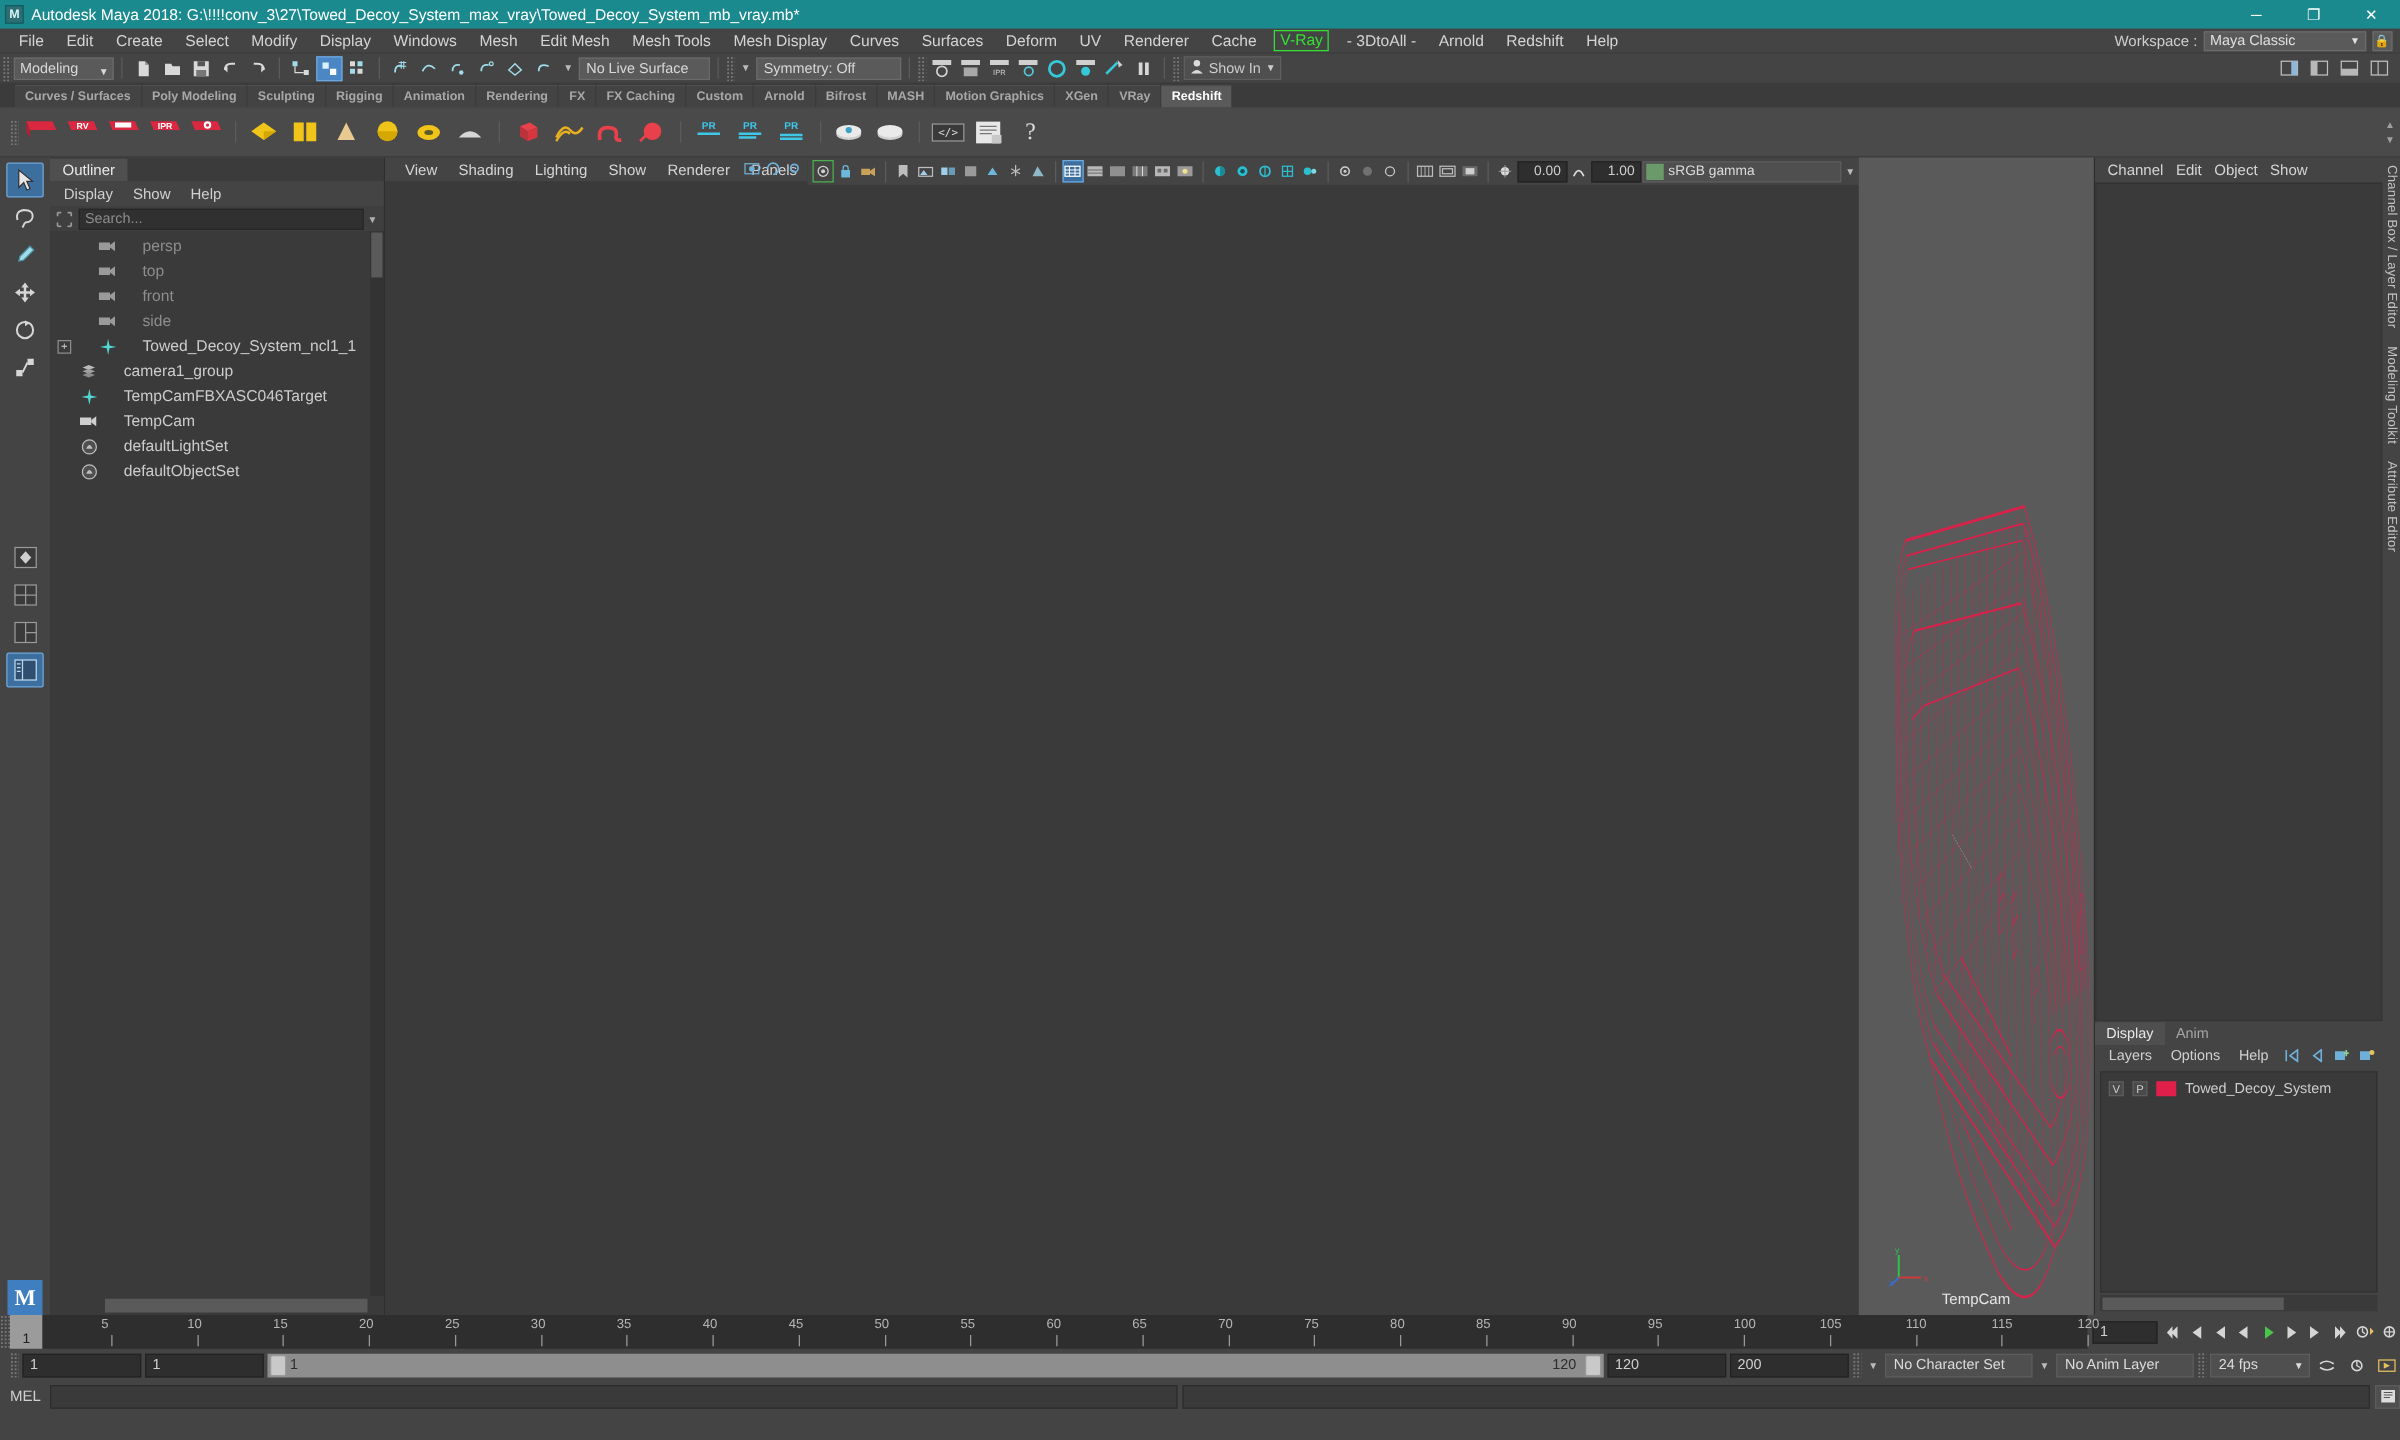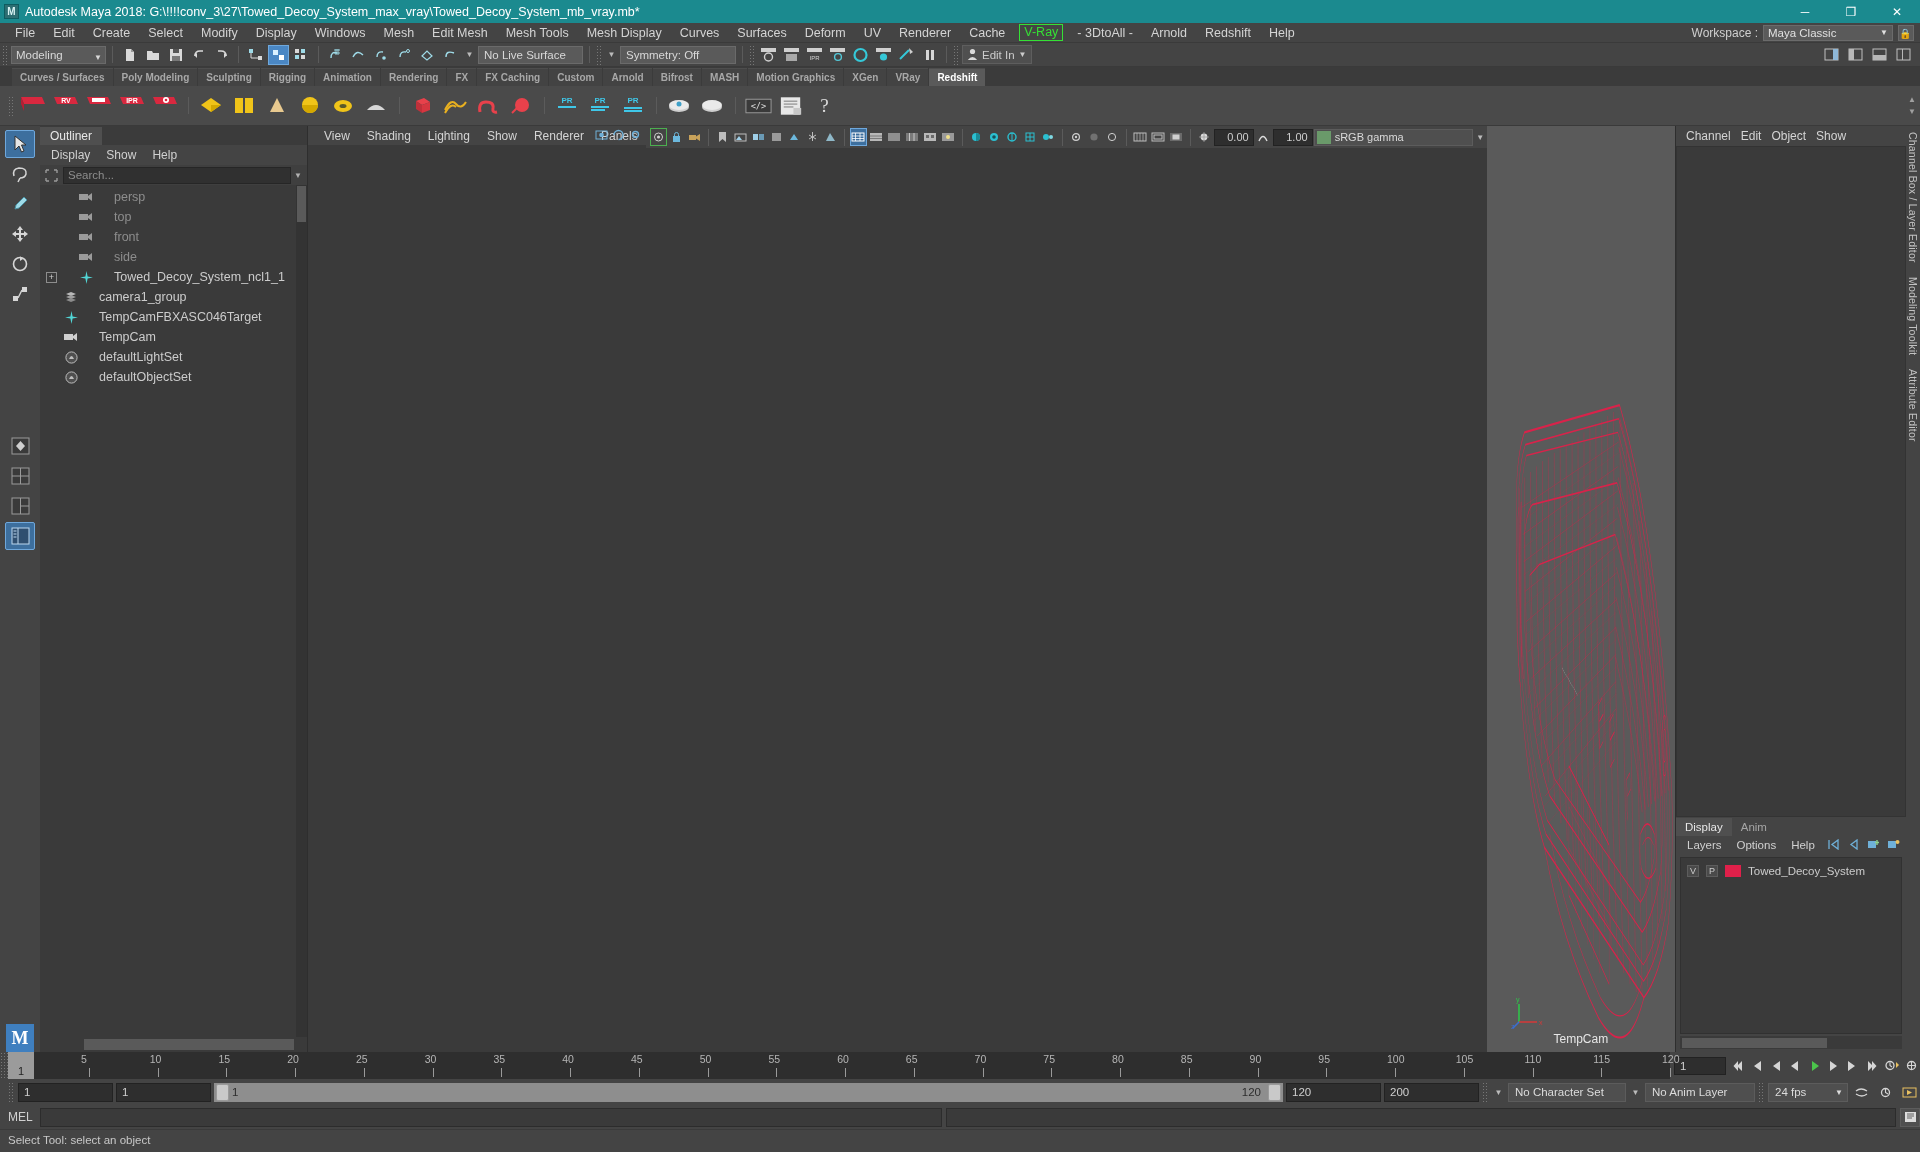--- a/index.html
+++ b/index.html
@@ -35,21 +35,21 @@
   .ws-lock { width:16px; height:16px; background:#5a5a5a; border:1px solid #6b6b6b;
              display:flex; align-items:center; justify-content:center; font-size:10px;
              color:#e5c53a; }
 
   
   .statusline { height:24px; background:#444444; display:flex; align-items:center;
                 gap:2px; padding-left:2px; border-bottom:1px solid #3a3a3a; position:relative;}
   .grip { width:7px; height:20px;
           background-image:radial-gradient(circle, #777 1px, transparent 1px);
           background-size:3px 3px; }
-  .mode-select { width:95px; height:18px; background:#5a5a5a; border:1px solid #6a6a6a;
+  .mode-select { width:80px; height:18px; background:#5a5a5a; border:1px solid #6a6a6a;
                  font-size:11.5px; padding-left:4px; line-height:16px; position:relative;
                  color:#d8d8d8; }
   .mode-select .carr { position:absolute; right:3px; top:3px; font-size:8px; }
   .sep { width:1px; height:17px; background:#5b5b5b; margin:0 4px; }
   .tbtn { width:21px; height:20px; display:flex; align-items:center; justify-content:center;
           border:1px solid transparent; }
   .tbtn.on { background:#4a87c4; border-color:#6fa8dc; }
   .field { height:18px; background:#5a5a5a; border:1px solid #6a6a6a; font-size:11.5px;
            color:#d8d8d8; padding-left:5px; line-height:16px; }
   .drop-arrow { width:13px; height:18px; display:flex; align-items:center;
@@ -420,21 +420,21 @@
   <div class="sep"></div>
   <div class="grip"></div>
 
   <div class="signin">
     <span>
       <svg width="11" height="12" viewBox="0 0 11 12">
           <circle cx="5.5" cy="3.5" r="2.6" fill="#dadada"></circle>
           <path d="M0.8 12 Q5.5 6 10.2 12z" fill="#dadada"></path>
         </svg>
     </span>
-    <span>Edit In</span>
+    <span>Show In</span>
     <span style="font-size:8px">▼</span>
   </div>
 
   <div style="position:absolute; right:6px; display:flex; align-items:center; gap:3px;">
     <div class="tbtn">
       <svg width="15" height="13" viewBox="0 0 15 13">
           <rect x="1" y="1" width="13" height="11" fill="none" stroke="#c0c0c0"></rect>
           <rect x="9" y="1" width="5" height="11" fill="#8fb8d8"></rect>
         </svg>
       </div>
@@ -1429,16 +1429,13 @@
     <div class="mel-input"></div>
     <div class="mel-out"></div>
     <div class="mel-btn">
       <svg width="13" height="12" viewBox="0 0 13 12">
           <rect x="1" y="1" width="11" height="10" fill="#dcdcdc"></rect>
           <path d="M3 3h7M3 5h7M3 7h5" stroke="#555" stroke-width="0.9"></path>
         </svg>
       </div>
   </div>
 
-  <div class="statusbar">
-    <span>Select Tool: select an object</span>
-  </div>
 </div>
 
 </body></html>

